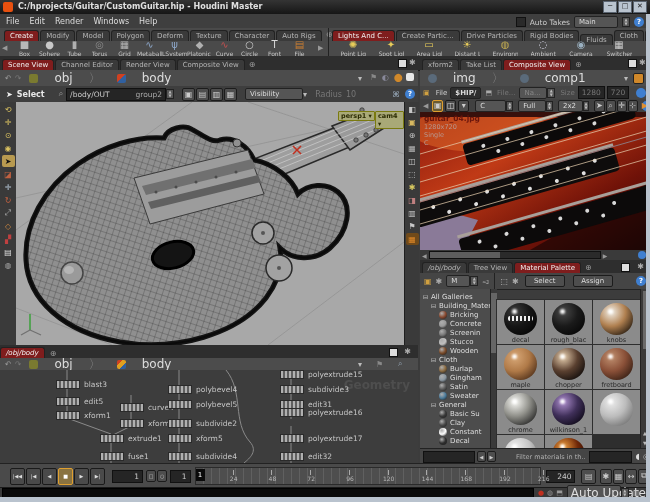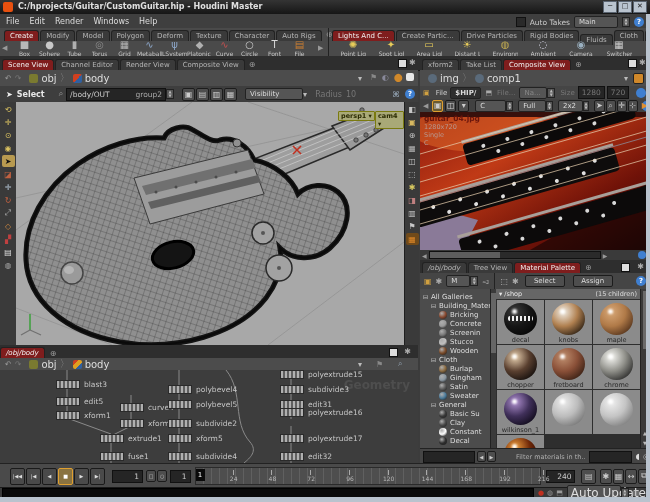--- a/index.html
+++ b/index.html
@@ -16,21 +16,21 @@
   .drop{background:#555;border:1px solid #222;border-radius:2px;color:#ddd;font-size:7px;
         padding:1px 4px;white-space:nowrap;}
   .btn{background:#4e4e4e;border:1px solid #1c1c1c;border-radius:2px;color:#ddd;
        text-align:center;font-size:7px;}
   .icbtn{background:#4e4e4e;border:1px solid #1c1c1c;border-radius:2px;color:#ccc;
        display:flex;align-items:center;justify-content:center;}
   .stepper{width:6px;background:#555;border:1px solid #222;color:#bbb;font-size:4px;
        display:flex;flex-direction:column;align-items:center;line-height:4px;}
   .help{width:10px;height:10px;border-radius:50%;background:#3f7fd0;color:#fff;
        font-size:7px;font-weight:bold;text-align:center;line-height:10px;}
-  .crumb{display:flex;align-items:center;gap:3px;color:#ddd;font-size:10px;}
+  .crumb{display:flex;align-items:center;gap:16px;color:#ddd;font-size:12px;}
   .chip-ic{width:9px;height:9px;border-radius:2px;display:inline-block;}
   .shelf-tool{width:25px;display:flex;flex-direction:column;align-items:center;overflow:hidden;}
   .shelf-tool .g{font-size:10px;line-height:11px;}
   .shelf-tool .l{font-size:6px;color:#c8c8c8;white-space:nowrap;overflow:hidden;max-width:25px;}
   .vtool{width:13px;height:12px;margin:1px auto;display:flex;align-items:center;justify-content:center;
          font-size:8px;border-radius:2px;}
   .vtool.active{background:#b89a50;color:#111;}
   .tree-item{display:flex;align-items:center;height:9px;font-size:7px;color:#ddd;white-space:nowrap;}
   .tsphere{width:8px;height:8px;border-radius:50%;margin-right:3px;flex:none;}
   .mcell{position:relative;background:#8b8b8b;display:flex;flex-direction:column;align-items:center;}
@@ -613,32 +613,34 @@
       </div>
       <div class="tree-item" style="padding-left: 19px;">
         <span class="tsphere" style="background: radial-gradient(circle at 35% 30%, rgba(255, 255, 255, 0.55), rgb(46, 46, 46) 50%, rgba(0, 0, 0, 0.6) 95%);"></span>
         <span>Decal</span>
       </div>
     </div>
   <div class="abs" style="left:490px;top:289px;width:6px;height:159px;background:#3a3a3a;border-left:1px solid #222;">
     <span style="display:block;margin-top:4px;width:100%;height:60px;background:#666;"></span>
     </div>
 
-  <div class="abs row" style="left:496px;top:289px;width:144px;height:10px;background:#666;border-bottom:1px solid #2a2a2a;justify-content:space-between;">
-    <span style="margin-left:3px;font-size:6.5px;color:#e8e8e8;">▾ /shop</span>
-    <span style="margin-right:3px;font-size:6.5px;color:#ddd;">(15 children)</span>
-  </div>
   <div class="abs" id="mgrid" style="left:496px;top:299px;width:144px;height:149px;background:#2e2e2e;overflow:hidden;
               display:grid;grid-template-columns:47px 47px 47px;grid-auto-rows:44px;gap:1px;padding:1px 0 0 1px;">
       <div class="mcell">
         <div class="msphere" style="background: radial-gradient(circle at 34% 28%, rgb(60, 60, 60), rgb(22, 22, 22) 45%, rgb(4, 4, 4) 88%);">
           <div class="spec"></div>
           <div style="position: absolute; left: 4px; top: 13px; width: 25px; height: 5px; background: repeating-linear-gradient(90deg, rgb(240, 240, 240) 0px, rgb(240, 240, 240) 2px, transparent 2px, transparent 4px); border-radius: 2px;"></div>
         </div>
         <div class="mlabel">decal</div>
+      </div>
+      <div class="mcell">
+        <div class="msphere" style="background: radial-gradient(circle at 34% 28%, rgb(74, 74, 74), rgb(26, 26, 26) 45%, rgb(6, 6, 6) 88%);">
+          <div class="spec"></div>
+        </div>
+        <div class="mlabel">rough_blac</div>
       </div>
       <div class="mcell">
         <div class="msphere" style="background: radial-gradient(circle at 34% 28%, rgb(242, 238, 230), rgb(176, 128, 80) 45%, rgb(28, 20, 12) 88%);">
           <div class="spec"></div>
         </div>
         <div class="mlabel">knobs</div>
       </div>
       <div class="mcell">
         <div class="msphere" style="background: radial-gradient(circle at 34% 28%, rgb(216, 168, 120), rgb(176, 122, 72) 45%, rgb(72, 42, 22) 88%);">
           <div class="spec"></div>

